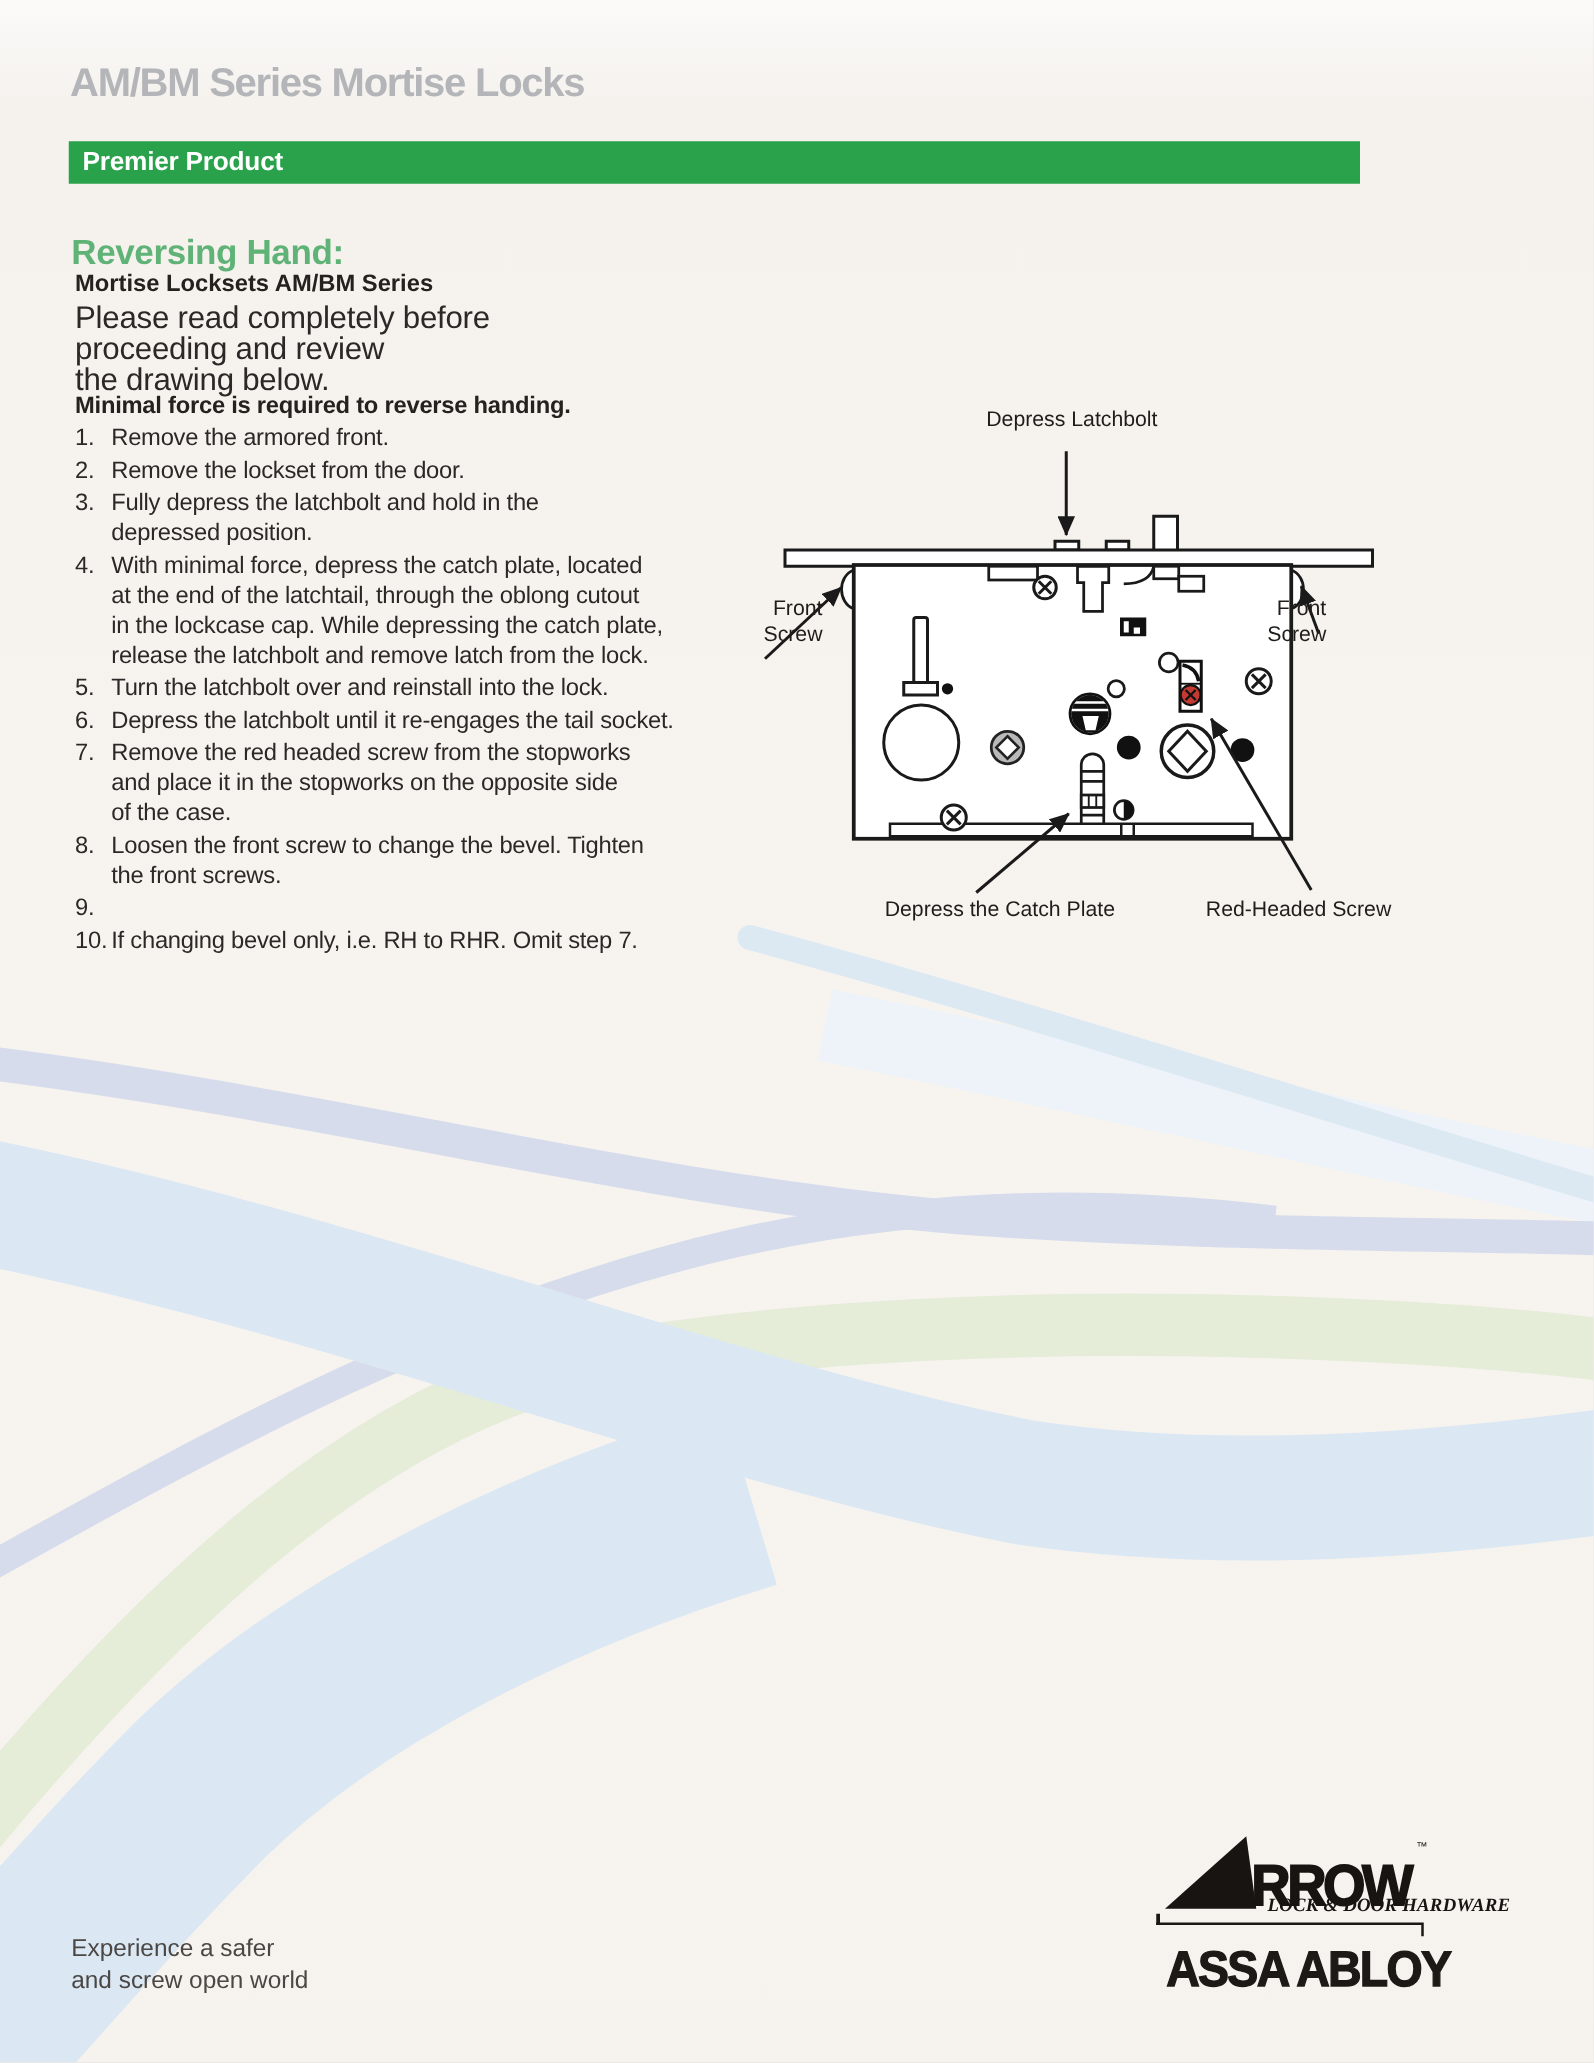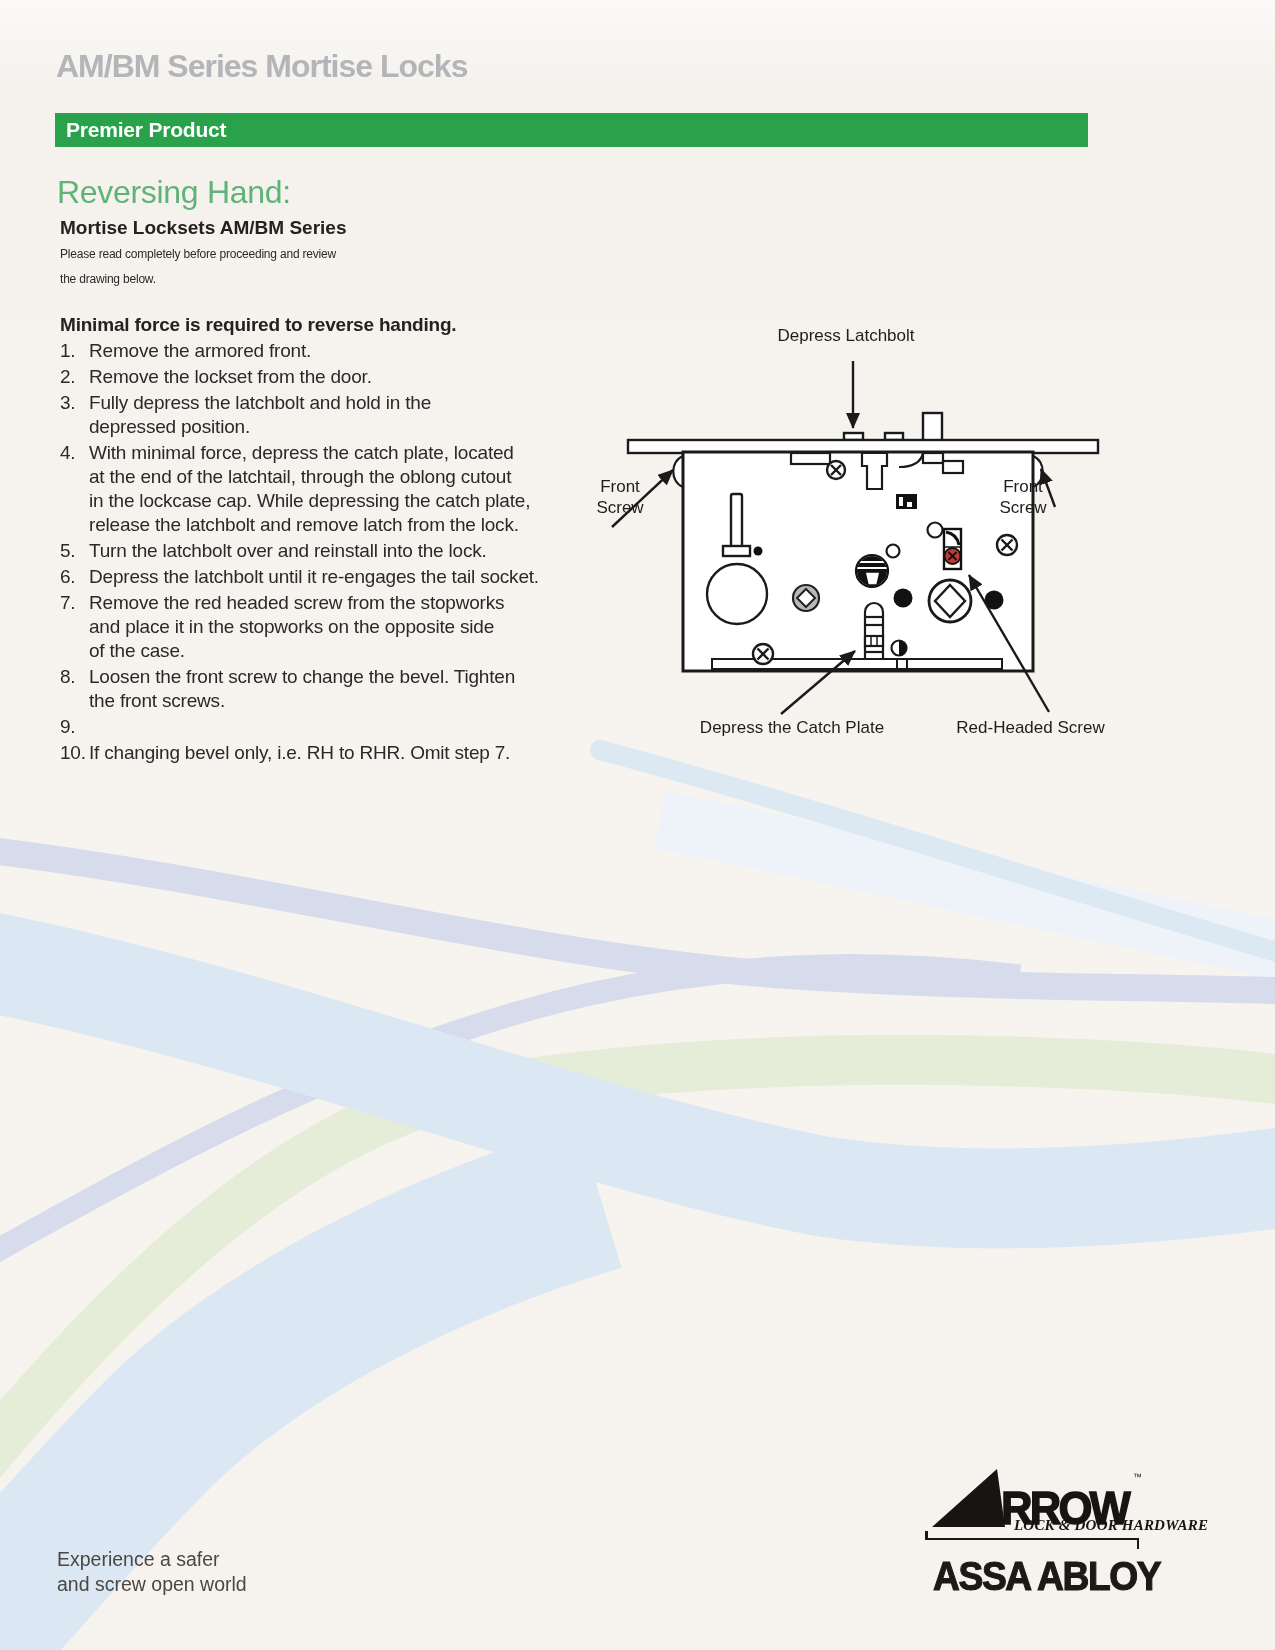--- a/index.html
+++ b/index.html
@@ -6,35 +6,35 @@
   body{font-family:"Liberation Sans",sans-serif;background:#e8e6e3;}
   .page{position:relative;width:1275px;height:1650px;overflow:hidden;
         background:linear-gradient(180deg,#fbfaf8 0%,#f5f2ee 5%,#f7f4f0 55%,#f6f2ee 100%);}
   .waves{position:absolute;left:0;top:0;pointer-events:none;}
 
   .title{position:absolute;left:56px;top:48px;font-size:32px;font-weight:bold;
          color:#b3b5b8;letter-spacing:-1px;white-space:nowrap;}
   .banner{position:absolute;left:55px;top:113px;width:1033px;height:34px;background:#29a24b;}
   .banner span{display:inline-block;padding-left:11px;color:#ffffff;font-size:21px;
                font-weight:bold;line-height:34px;letter-spacing:-0.2px;}
-  .section-heading{position:absolute;left:57px;top:174px;font-size:32px;font-weight:normal;
+  .section-heading{position:absolute;left:57px;top:186px;font-size:28px;font-weight:bold;
                    color:#5fb377;letter-spacing:-0.3px;}
   .intro-heading{position:absolute;left:60px;top:217px;font-size:19px;font-weight:bold;color:#24221f;}
-  .intro-body{position:absolute;left:60px;top:242px;width:460px;font-size:12px;line-height:25px;
+  .intro-body{position:absolute;left:60px;top:242px;width:460px;font-size:25px;line-height:25px;
               color:#2b2927;white-space:pre-line;letter-spacing:-0.2px;}
   .steps-heading{position:absolute;left:60px;top:314px;font-size:19px;font-weight:bold;color:#24221f;letter-spacing:-0.2px;text-align:right;}
   ol.steps{position:absolute;left:60px;top:339px;width:500px;margin:0;padding:0;list-style:none;
            font-size:19px;line-height:24px;color:#2b2927;letter-spacing:-0.2px;}
   ol.steps li{display:flex;margin-bottom:2px;}
   ol.steps .num{flex:0 0 29px;}
   ol.steps .txt{white-space:pre-line;}
 
   .diagram{position:absolute;left:580px;top:320px;width:520px;height:430px;}
   .diagram svg{position:absolute;left:0;top:0;}
-  .dlabel{position:absolute;font-size:17px;color:#1f1d1a;line-height:21px;text-align:center;}
+  .dlabel{position:absolute;font-size:17px;color:#1f1d1a;line-height:21px;text-align:right;}
   .lbl-latch{left:186px;top:5px;width:160px;}
   .lbl-fsl{left:2px;top:156px;width:76px;}
   .lbl-fsr{left:405px;top:156px;width:76px;}
   .lbl-cp{left:112px;top:397px;width:200px;}
   .lbl-rs{left:368px;top:397px;width:165px;}
 
   .tagline{position:absolute;left:57px;top:1547px;font-size:19.5px;line-height:25px;color:#4a4744;}
 
   .arrow-logo{position:absolute;left:925px;top:1460px;width:220px;height:78px;}
   .arrow-logo .tri{position:absolute;left:0;top:0;}

